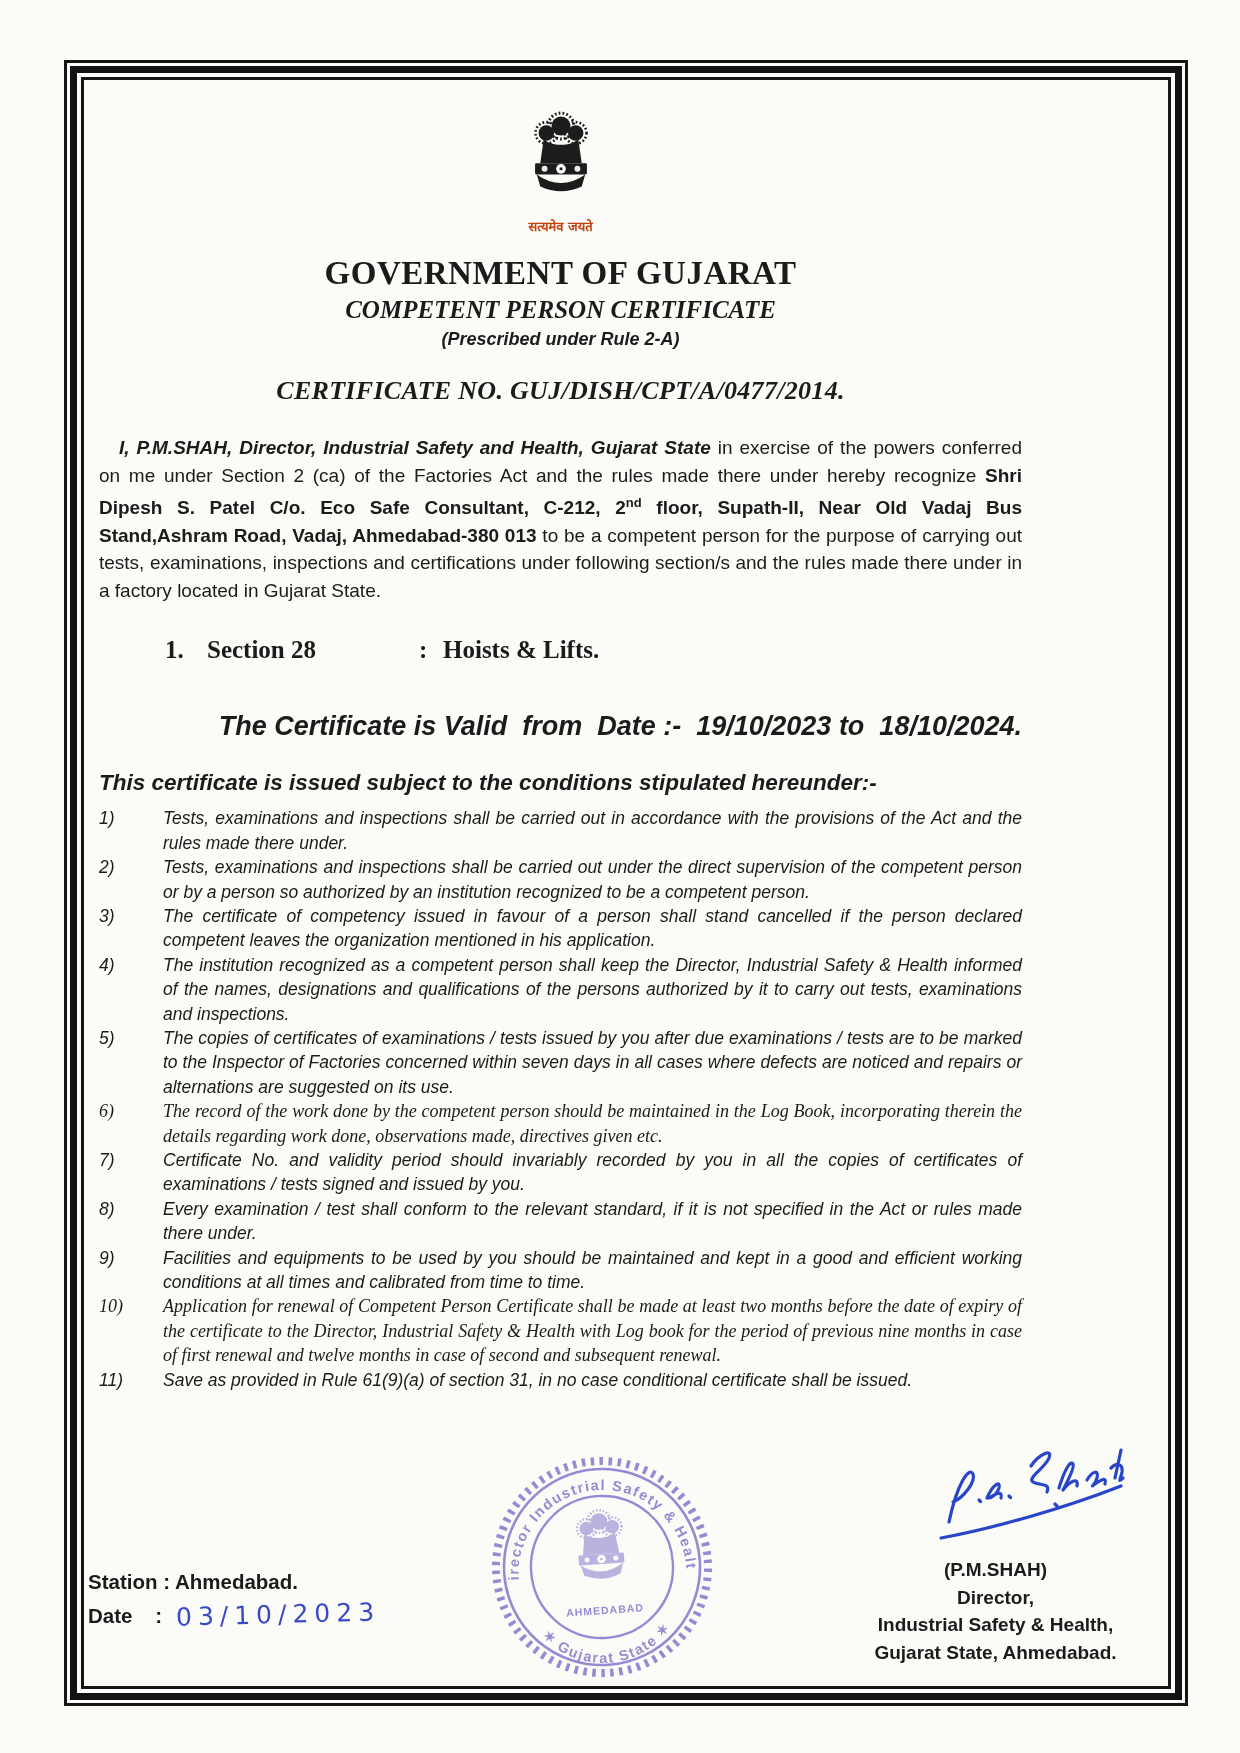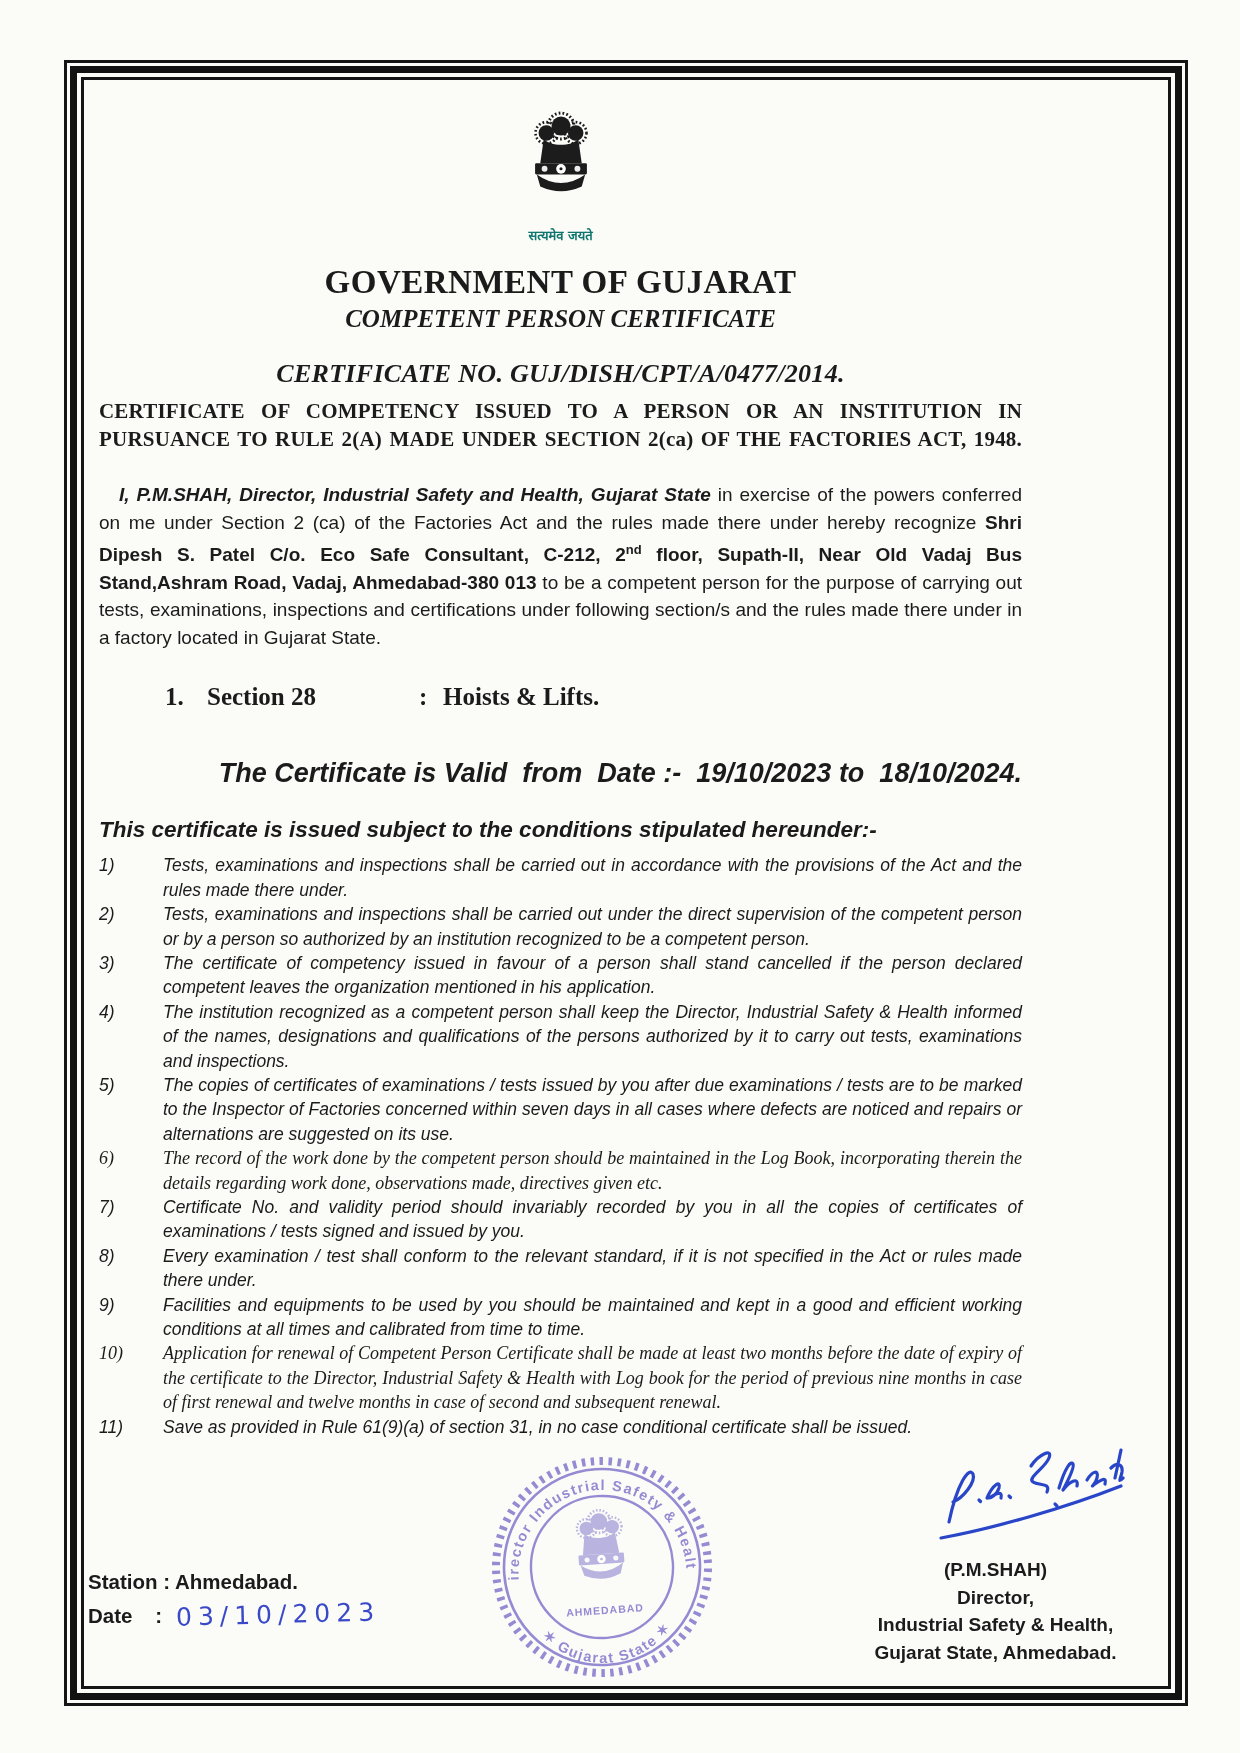--- a/index.html
+++ b/index.html
@@ -12,21 +12,21 @@
   
   .frame-outer{position:absolute;left:64px;top:60px;width:1118px;height:1640px;border:3px solid #151515;}
   .frame-mid{position:absolute;inset:3px;border:7px solid #121212;}
   .frame-inner{position:absolute;inset:4px;border:3px solid #151515;}
 
   
   .content{position:absolute;left:99px;top:96px;width:923px;}
 
   .emblem-wrap{text-align:center;margin-top:10px;}
   .emblem-wrap svg{display:inline-block;}
-  .motto{font-family:"DejaVu Sans",sans-serif;font-size:13px;font-weight:bold;color:#0f766e;margin-top:12px;}
+  .motto{font-family:"DejaVu Sans",sans-serif;font-size:13px;font-weight:bold;color:#c2410c;margin-top:3px;}
 
   .gov-title{margin-top:20px;text-align:center;font-family:"Liberation Serif",serif;font-weight:bold;font-size:33px;letter-spacing:.5px;}
   .cert-title{margin-top:4px;text-align:center;font-family:"Liberation Serif",serif;font-weight:bold;font-style:italic;font-size:25px;}
   .prescribed{margin-top:5px;text-align:center;font-weight:bold;font-style:italic;font-size:18px;}
 
   .cert-no{margin-top:26px;text-align:center;font-family:"Liberation Serif",serif;font-weight:bold;font-style:italic;font-size:26px;letter-spacing:.3px;}
   .issued{margin-top:8px;font-family:"Liberation Serif",serif;font-weight:bold;font-size:21px;line-height:28px;text-align:justify;text-align-last:justify;letter-spacing:.2px;}
 
   .intro{margin-top:28px;font-size:19px;line-height:27.5px;text-align:justify;}
   .intro .bi{font-weight:bold;font-style:italic;margin-left:20px;}
@@ -92,23 +92,23 @@
 
   <div class="emblem-wrap">
     <svg width="96" height="104" viewBox="0 0 100 108" style="color:#1c1c1c">
       <use href="#emb"></use>
     </svg>
     <div class="motto">सत्यमेव जयते</div>
   </div>
 
   <div class="gov-title">GOVERNMENT OF GUJARAT</div>
   <div class="cert-title">COMPETENT PERSON CERTIFICATE</div>
+  <div class="prescribed">(Prescribed under Rule 2-A)</div>
 
   <div class="cert-no">CERTIFICATE NO. GUJ/DISH/CPT/A/0477/2014.</div>
-  <div class="issued">CERTIFICATE OF COMPETENCY ISSUED TO A PERSON OR AN INSTITUTION IN PURSUANCE TO RULE 2(A) MADE UNDER SECTION 2(ca) OF THE FACTORIES ACT, 1948.</div>
 
   <div class="intro"><span class="bi">I, P.M.SHAH, Director, Industrial Safety and Health, Gujarat State</span><span> in exercise of the powers conferred on me under Section 2 (ca) of the Factories Act and the rules made there under hereby recognize  </span><span class="b">Shri Dipesh S. Patel C/o. Eco Safe Consultant, C-212, 2</span><sup>nd</sup><span class="b"> floor, Supath-II, Near Old Vadaj Bus Stand,Ashram Road, Vadaj, Ahmedabad-380 013</span><span> to be a competent person for the purpose of carrying out tests, examinations, inspections and certifications under following section/s and the rules made there under in a factory located in Gujarat State.</span></div>
 
   <div class="section-row">
     <span class="idx">1.</span>
     <span class="lbl">Section 28</span>
     <span class="col">:</span>
     <span>Hoists &amp; Lifts.</span>
   </div>
 

